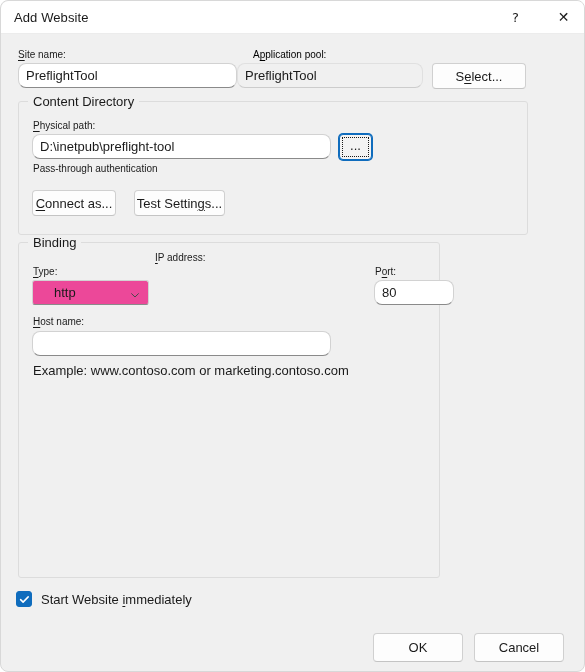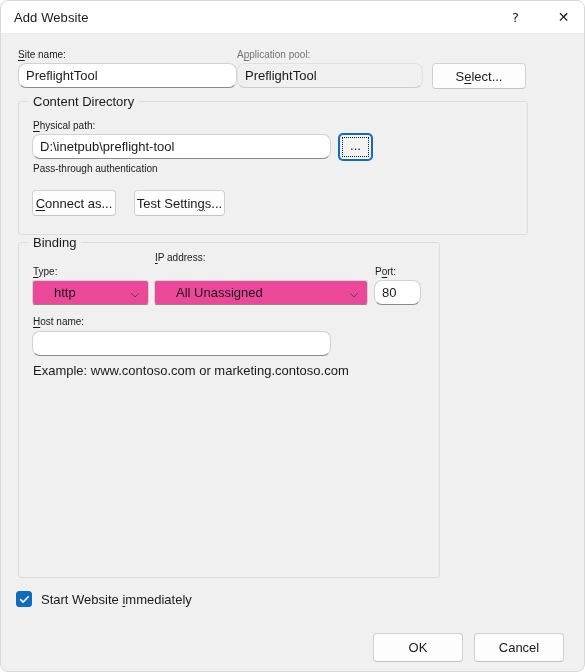--- a/index.html
+++ b/index.html
@@ -70,21 +70,21 @@
   }
   .tb-glyph.close { font-size: 14px; }
 
   
   .lbl {
     position: absolute;
     font-size: 10px;
     color: #1a1a1a;
     white-space: nowrap;
   }
-  .lbl.disabled { color: #737373; }
+  .lbl.disabled { color: #000000; margin-left: 16px; }
   u { text-decoration: underline; text-underline-offset: 1.5px; }
 
   
   .tbox {
     position: absolute;
     box-sizing: border-box;
     background: #ffffff;
     border: 1px solid #d2d2d2;
     border-bottom: 1px solid #8a8a8a;
     border-radius: 8px;
@@ -278,31 +278,23 @@
   <div class="combo" style="left:31px; top:279px; width:117px; height:25px;">
     <span>http</span>
     <span class="chev">
       <svg width="10" height="10" viewBox="0 0 10 10" aria-hidden="true">
         <path d="M1.3 3.4 L5 7 L8.7 3.4" fill="none" stroke="#4a4a4a" stroke-width="1"></path>
       </svg>
     </span>
   </div>
 
   <div class="lbl" style="left:154px; top:251px;"><u>I</u>P address:</div>
-  <div class="combo" style="left:153px; top:279px; width:214px; height:25px;">
-    <span>All Unassigned</span>
-    <span class="chev">
-      <svg width="10" height="10" viewBox="0 0 10 10" aria-hidden="true">
-        <path d="M1.3 3.4 L5 7 L8.7 3.4" fill="none" stroke="#4a4a4a" stroke-width="1"></path>
-      </svg>
-    </span>
-  </div>
 
   <div class="lbl" style="left:374px; top:265px;">P<u>o</u>rt:</div>
-  <div class="tbox" style="left:373px; top:279px; width:47px; height:25px;">80</div>
+  <div class="tbox" style="left:373px; top:279px; width:80px; height:25px;">80</div>
 
   <div class="lbl" style="left:32px; top:315px;"><u>H</u>ost name:</div>
   <div class="tbox" style="left:31px; top:330px; width:299px; height:25px;"></div>
 
   <div class="hint" style="left:32px; top:362px;">Example: www.contoso.com or marketing.contoso.com</div>
 
   <div class="checkrow" style="left:15px; top:590px;">
     <span class="checkbox">
       <svg width="11" height="11" viewBox="0 0 11 11" aria-hidden="true">
         <path d="M1.6 5.6 L4.1 8.1 L9.2 2.9" fill="none" stroke="#ffffff" stroke-width="1.5" stroke-linecap="round" stroke-linejoin="round"></path>

